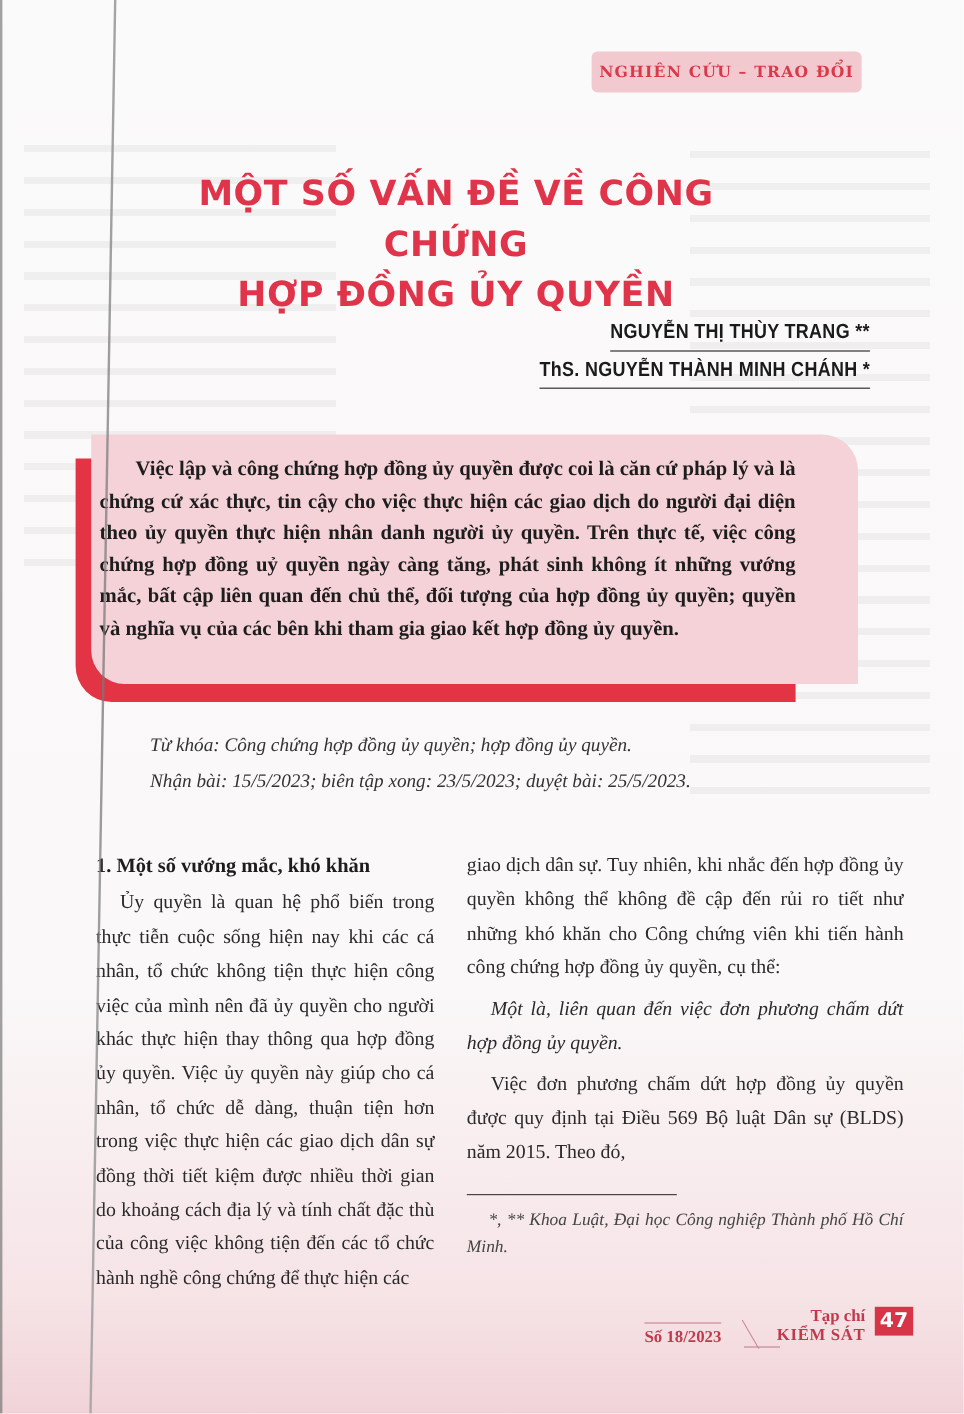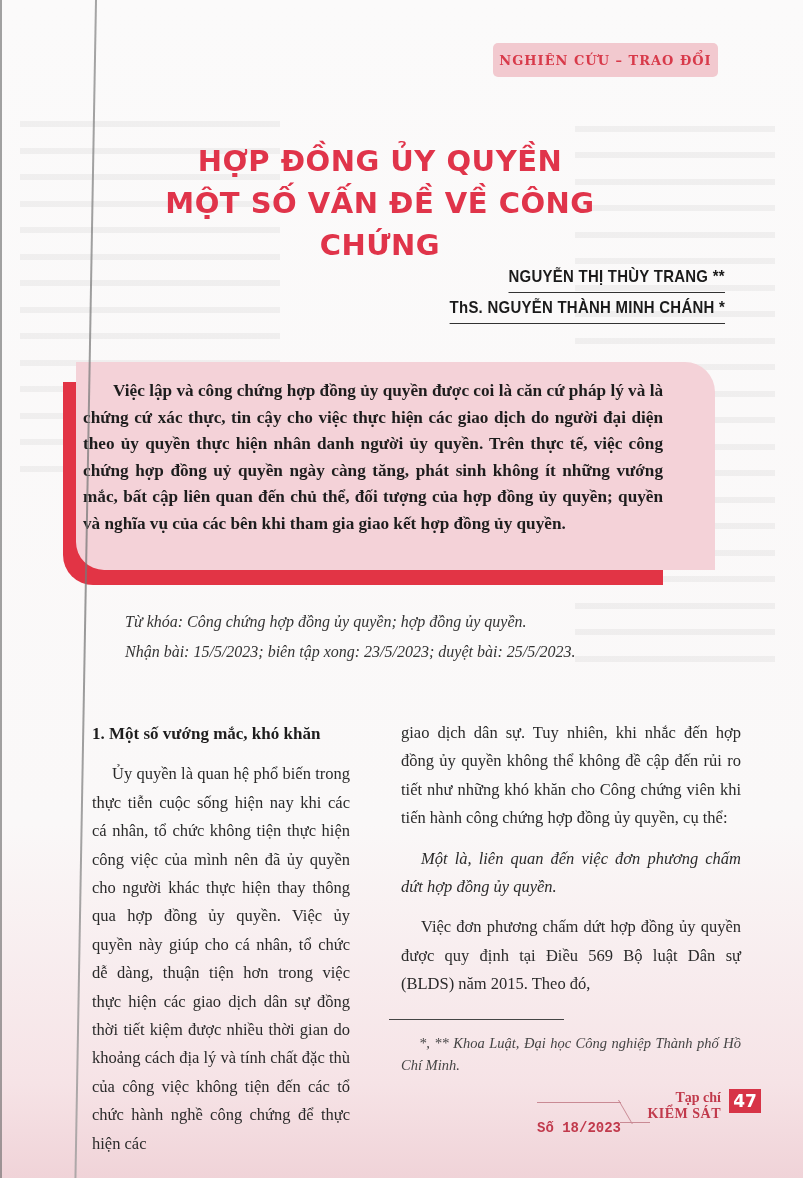--- a/index.html
+++ b/index.html
@@ -27,50 +27,50 @@
     .authors .a2 { display: inline-block; border-bottom: 1.5px solid #333; transform: scaleX(0.88); transform-origin: right; letter-spacing: 0.3px; }
     .abstract-wrap { position: absolute; left: 63px; top: 362px; width: 600px; height: 225px; }
     .abstract-red { position: absolute; left: 0; top: 20px; width: 600px; height: 203px; background: #e23445; border-radius: 0 0 0 30px; }
     .abstract-pink { position: absolute; left: 13px; top: 0; width: 639px; height: 208px; background: #f4d2d8; border-radius: 0 30px 0 28px; }
     .abstract-text { position: absolute; left: 20px; top: 16px; width: 580px;
       font-family: "Liberation Serif", serif; font-weight: bold; font-size: 17.2px; line-height: 26.5px; color: #1d1d1d; text-align: justify; text-indent: 30px; }
     .keywords { position: absolute; left: 82px; top: 607px; font-style: italic; font-size: 16px; color: #333; line-height: 30px; margin-left: 43px; }
     .col { position: absolute; font-size: 16.5px; line-height: 28.4px; color: #2a2a2a; text-align: justify; }
     .col.left { left: 80px; top: 708px; width: 282px; }
     .col.right { left: 389px; top: 707px; width: 364px; }
-    .col p { margin: 12px; }
+    .col p { margin: 0; }
     .col .indent { text-indent: 20px; }
     .heading1 { font-weight: bold; font-size: 17px; color: #1d1d1d; margin-bottom: 2px !important; }
     .italic { font-style: italic; }
     .fn-rule { width: 175px; height: 1px; background: #444; margin: 20px 0 10px 0; }
     .footnote { font-style: italic; font-size: 14.5px; line-height: 22px; color: #444; text-indent: 18px; }
     .footer { position: absolute; right: 72px; top: 1089px; text-align: right; }
     .footer .mag { font-family: "Liberation Serif", serif; font-weight: bold; color: #c13a4c; font-size: 14px; line-height: 17px; }
     .footer .mag2 { font-family: "Liberation Serif", serif; font-weight: bold; color: #c13a4c; font-size: 14px; letter-spacing: 0.5px; }
-    .issue { position: absolute; left: 537px; top: 1102px; font-family: Liberation Mono, monospace; font-weight: bold; font-size: 14px; color: #c13a4c; border-top: 1px solid #c98a94; padding-top: 17px; }
+    .issue { position: absolute; left: 537px; top: 1102px; font-family: Liberation Serif, serif; font-weight: bold; font-size: 14px; color: #c13a4c; border-top: 1px solid #c98a94; padding-top: 4px; }
     .issue-slash { position: absolute; left: 620px; top: 1100px; width: 30px; height: 22px; border-bottom: 1px solid #c98a94; }
     .issue-slash::before { content: ""; position: absolute; left: -2px; top: 0; width: 1px; height: 24px; background: #c98a94; transform: skewX(30deg); transform-origin: top; }
     .page-num { position: absolute; left: 729px; top: 1089px; width: 32px; height: 24px; background: #d73447;
       color: #fff; font-family: "DejaVu Sans", sans-serif; font-weight: bold; font-size: 17px; display: flex; align-items: center; justify-content: center; }
   </style>
 </head>
 <body>
 
 <div class="page">
   <div class="left-edge"></div>
   <div class="ghost-lines"></div>
   <div class="ghost-lines right"></div>
 
   <div class="section-badge">
     <span>NGHIÊN CỨU – TRAO ĐỔI</span>
   </div>
 
   <div class="title">
+    <div>MỘT SỐ VẤN ĐỀ VỀ CÔNG CHỨNG</div>
     <div>HỢP ĐỒNG ỦY QUYỀN</div>
-    <div>MỘT SỐ VẤN ĐỀ VỀ CÔNG CHỨNG</div>
   </div>
 
   <div class="authors">
     <div><span class="a2">NGUYỄN THỊ THÙY TRANG **</span></div>
     <div><span class="a1">ThS. NGUYỄN THÀNH MINH CHÁNH *</span></div>
   </div>
 
   <div class="abstract-wrap">
     <div class="abstract-red"></div>
     <div class="abstract-pink"></div>

